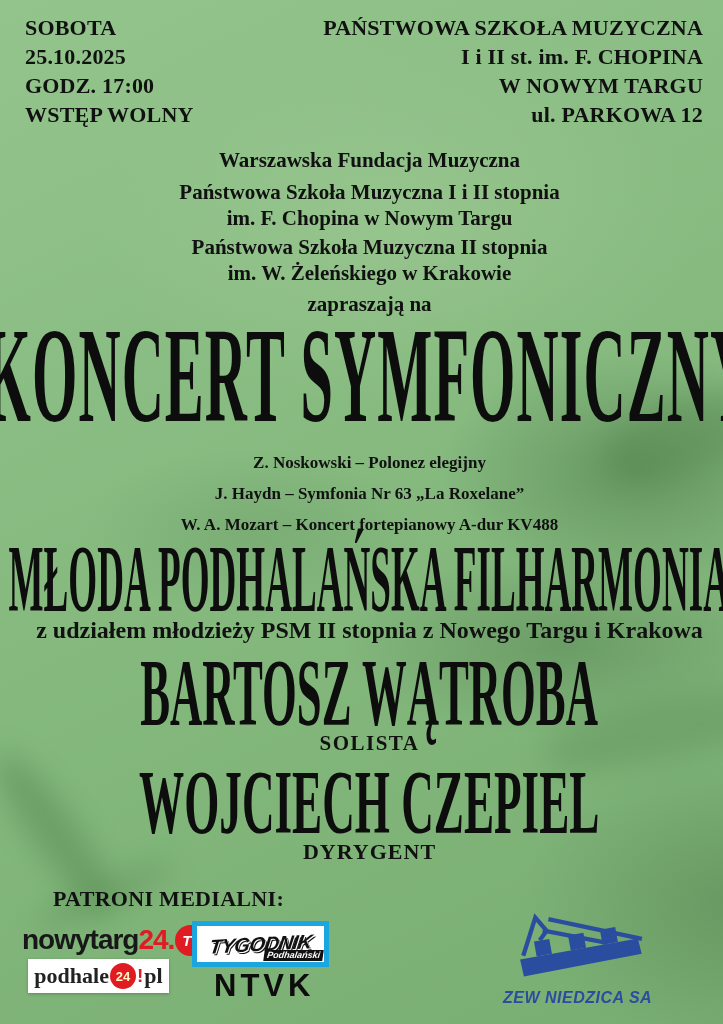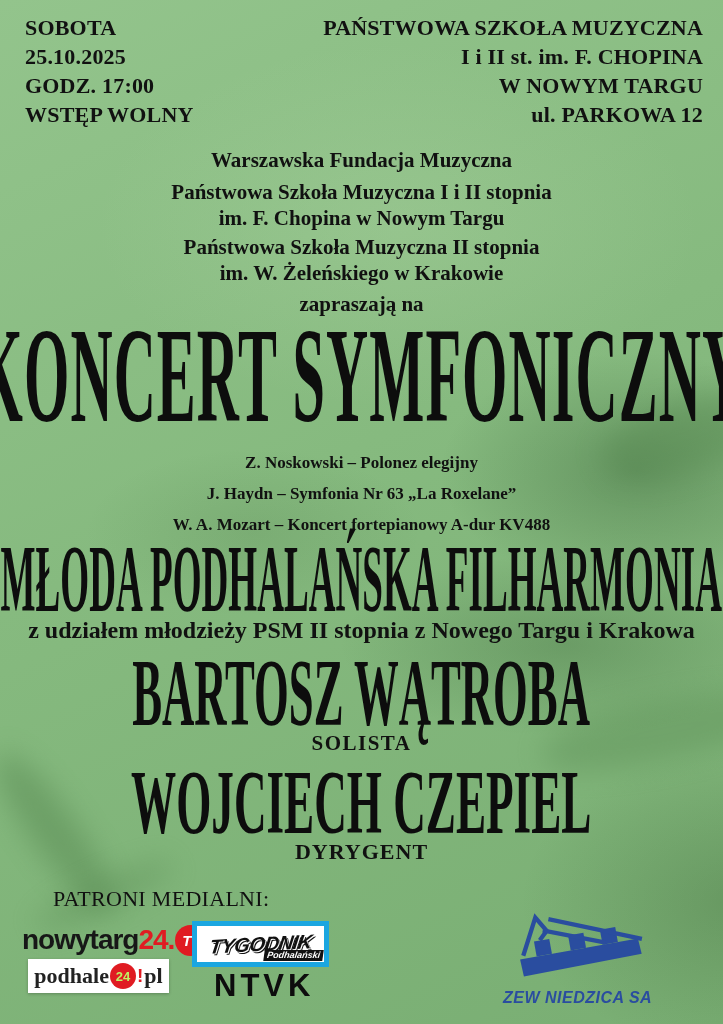--- a/index.html
+++ b/index.html
@@ -11,20 +11,21 @@
     overflow:hidden;
     font-family:"Liberation Serif", serif;
     color:#111;
     background:
       radial-gradient(ellipse 280px 170px at 88% 46%, rgba(44,84,44,.34), transparent 70%),
       radial-gradient(ellipse 320px 130px at 78% 63%, rgba(50,90,48,.28), transparent 70%),
       radial-gradient(ellipse 300px 210px at 102% 88%, rgba(58,98,52,.30), transparent 72%),
       radial-gradient(ellipse 430px 260px at 55% 22%, rgba(180,215,168,.28), transparent 70%),
       radial-gradient(ellipse 240px 120px at 35% 52%, rgba(60,100,55,.15), transparent 70%),
       linear-gradient(155deg, #93c48c 0%, #86ba7f 45%, #79ae73 100%);
+    padding-left: 8px;
   }
   .foliage {
     position:absolute; background:#4f8049; opacity:.42; filter:blur(14px);
     border-radius:45% 55% 50% 50%;
   }
   .foliage.branch-bl { left:-40px; top:810px; width:190px; height:46px; transform:rotate(54deg); }
   .foliage.branch-bl2 { left:30px; top:880px; width:150px; height:30px; transform:rotate(-25deg); opacity:.3; }
   .foliage.leaf-r1 { left:600px; top:400px; width:180px; height:70px; transform:rotate(-18deg); opacity:.35; }
   .foliage.leaf-r2 { left:540px; top:700px; width:260px; height:60px; transform:rotate(-12deg); opacity:.3; }
 
@@ -54,21 +55,21 @@
   #orchestra-sub { top:617px; font-size:24px; font-weight:700; }
 
   #soloist { top:652px; height:82px; }
   #soloist .display { font-size:43px; transform:scale(1.04,2.2); }
   #soloist-role { top:731px; font-size:21px; font-weight:700; letter-spacing:1.5px; }
 
   #conductor { top:762px; height:80px; }
   #conductor .display { font-size:43px; transform:scale(1.05,2.1); }
   #conductor-role { top:839px; font-size:22px; font-weight:700; letter-spacing:1px; }
 
-  .footer-label { font-size:22px; font-weight:400; letter-spacing:.3px; }
+  .footer-label { font-size:22px; font-weight:700; letter-spacing:.3px; }
   #patrons-label { left:53px; top:886px; }
   #mecenas-label { left:430px; top:886px; width:293px; text-align:center; }
 
   
   #nowytarg-logo { left:22px; top:924px; display:flex; align-items:flex-end; }
   #nowytarg-logo .nt-name { font-family:"Liberation Sans",sans-serif; font-weight:700; font-size:28px; letter-spacing:-1px; color:#171717; }
   #nowytarg-logo .nt-num  { font-family:"Liberation Sans",sans-serif; font-weight:700; font-size:28px; letter-spacing:-1px; color:#e01b22; }
   #nowytarg-logo .nt-circle {
     width:31px; height:31px; border-radius:50%; background:#e01b22; margin-left:1px;
     display:flex; align-items:center; justify-content:center;
@@ -76,21 +77,21 @@
   #nowytarg-logo .nt-circle span { color:#fff; font-family:"Liberation Sans",sans-serif; font-weight:700; font-style:italic; font-size:15px; letter-spacing:-1px; }
 
   
   #podhale-logo {
     left:28px; top:959px; width:141px; height:34px; background:#fff;
     display:flex; align-items:center; justify-content:center; gap:1px;
     box-shadow:0 1px 3px rgba(0,0,0,.25);
   }
   #podhale-logo .ph-name, #podhale-logo .ph-suffix { font-family:"Liberation Serif",serif; font-weight:700; font-size:22px; color:#222;text-align:right; }
   #podhale-logo .ph-circle { width:26px; height:26px; border-radius:50%; background:#e01b22; display:flex; align-items:center; justify-content:center; }
-  #podhale-logo .ph-circle span { color:#bef264; font-family:"Liberation Sans",sans-serif; font-weight:700; font-size:13px; }
+  #podhale-logo .ph-circle span { color:#fef9c3; font-family:"Liberation Sans",sans-serif; font-weight:700; font-size:13px; }
   #podhale-logo .ph-mark { color:#e01b22; font-weight:700; font-size:19px; font-family:"Liberation Sans",sans-serif; }
 
   
   #tygodnik-logo {
     left:192px; top:921px; width:137px; height:46px; background:#fff;
     border:5px solid #1ba6e0; position:absolute;
     display:flex; align-items:center; justify-content:center;
   }
   #tygodnik-logo .tg-title {
     font-family:"Liberation Sans",sans-serif; font-weight:700; font-style:italic;

